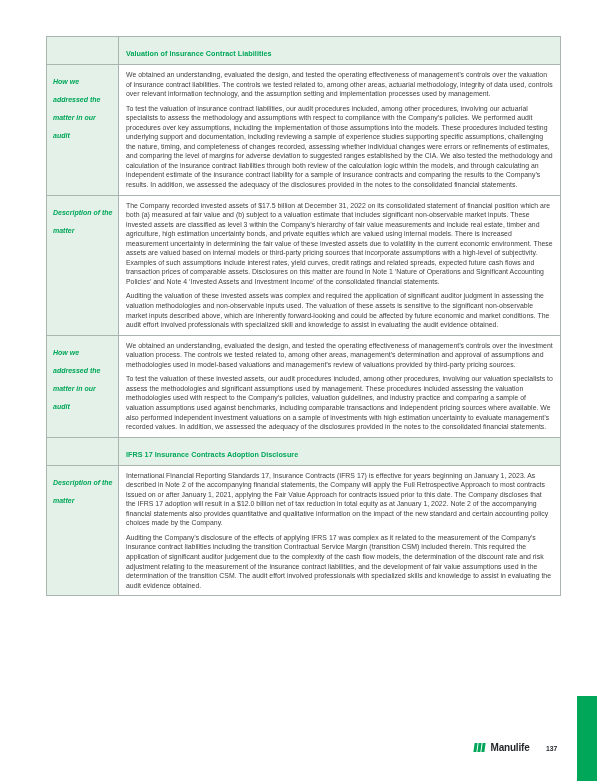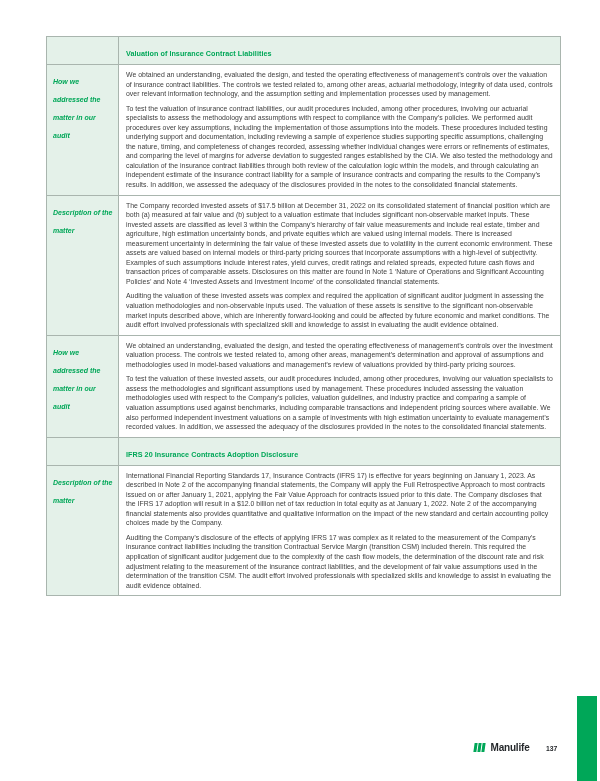--- a/index.html
+++ b/index.html
@@ -156,21 +156,21 @@
       </div>
       <div class="content-cell">
         <p>We obtained an understanding, evaluated the design, and tested the operating effectiveness of management’s controls over the investment valuation process. The controls we tested related to, among other areas, management’s determination and approval of assumptions and methodologies used in model-based valuations and management’s review of valuations provided by third-party pricing sources.</p>
         <p>To test the valuation of these invested assets, our audit procedures included, among other procedures, involving our valuation specialists to assess the methodologies and significant assumptions used by management. These procedures included assessing the valuation methodologies used with respect to the Company’s policies, valuation guidelines, and industry practice and comparing a sample of valuation assumptions used against benchmarks, including comparable transactions and independent pricing sources where available. We also performed independent investment valuations on a sample of investments with high estimation uncertainty to evaluate management’s recorded values. In addition, we assessed the adequacy of the disclosures provided in the notes to the consolidated financial statements.</p>
       </div>
     </div>
 
     <div class="row header-row">
       <div class="label-cell"></div>
       <div class="content-cell">
-        <span class="section-header">IFRS 20 Insurance Contracts Adoption Disclosure</span>
+        <span class="section-header">IFRS 17 Insurance Contracts Adoption Disclosure</span>
       </div>
     </div>
 
     <div class="row">
       <div class="label-cell">
         <span class="row-label">Description of the matter</span>
       </div>
       <div class="content-cell">
         <p>International Financial Reporting Standards 17, Insurance Contracts (IFRS 17) is effective for years beginning on January 1, 2023. As described in Note 2 of the accompanying financial statements, the Company will apply the Full Retrospective Approach to most contracts issued on or after January 1, 2021, applying the Fair Value Approach for contracts issued prior to this date. The Company discloses that the IFRS 17 adoption will result in a $12.0 billion net of tax reduction in total equity as at January 1, 2022. Note 2 of the accompanying financial statements also provides quantitative and qualitative information on the impact of the new standard and certain accounting policy choices made by the Company.</p>
         <p>Auditing the Company’s disclosure of the effects of applying IFRS 17 was complex as it related to the measurement of the Company’s insurance contract liabilities including the transition Contractual Service Margin (transition CSM) included therein. This required the application of significant auditor judgement due to the complexity of the cash flow models, the determination of the discount rate and risk adjustment relating to the measurement of the insurance contract liabilities, and the development of fair value assumptions used in the determination of the transition CSM. The audit effort involved professionals with specialized skills and knowledge to assist in evaluating the audit evidence obtained.</p>

